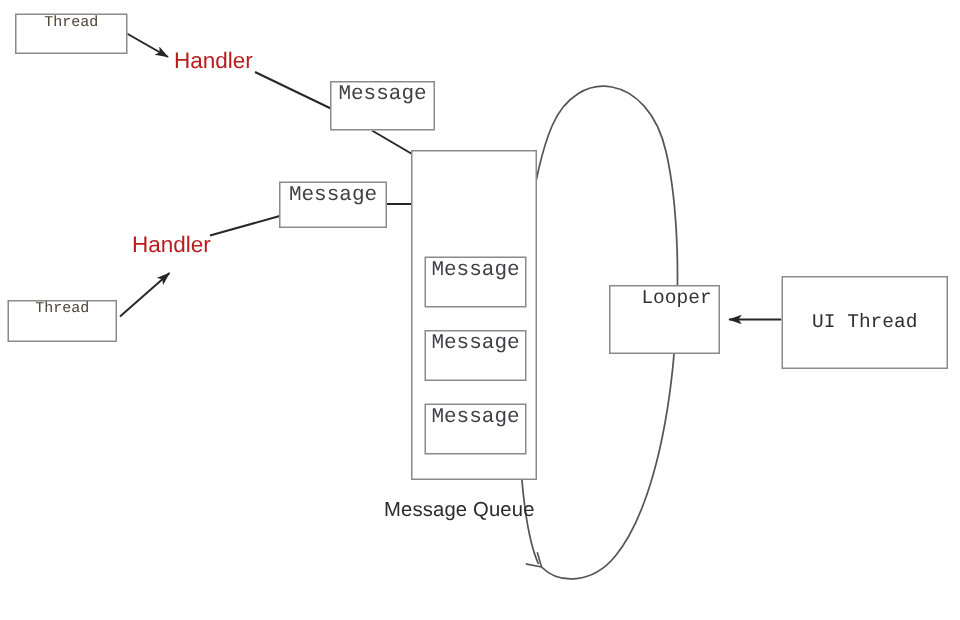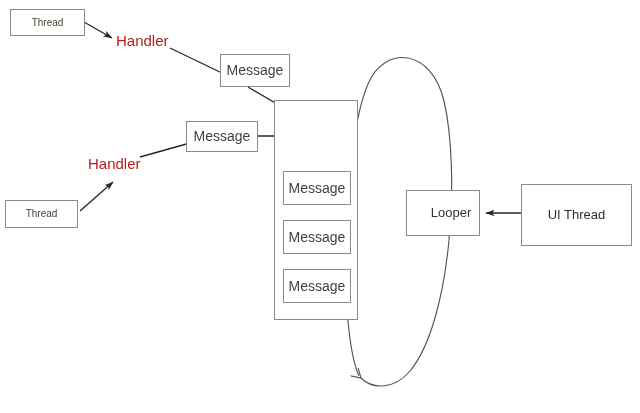--- a/index.html
+++ b/index.html
@@ -27,25 +27,25 @@
     width: 640px;
     height: 413px;
     pointer-events: none;
   }
   .node {
     position: absolute;
     box-sizing: border-box;
     background: #ffffff;
     border: 1px solid #8a8a8a;
     display: flex;
-    align-items: center;
     justify-content: center;
     text-align: center;
     line-height: 1.18;
     color: #3a3a3a;
+    font-family: Liberation Mono, monospace;
   }
   .node-thread {
     font-size: 10px;
     color: #4a4233;
   }
   .node-msg {
     font-size: 14px;
     color: #3f3f46;
   }
   .node-queue {
@@ -54,21 +54,21 @@
     display: block;
   }
   .node-looper {
     font-size: 13px;
     color: #333333;
     padding-left: 16px;
   }
   .node-uithread {
     font-size: 13px;
     color: #2f2f2f;
-    flex-direction: row;
+    flex-direction: column;
   }
   .free-label {
     position: absolute;
     font-size: 15px;
     color: #b91c1c;
     white-space: nowrap;
   }
   .caption {
     position: absolute;
     font-size: 13.5px;
@@ -138,20 +138,21 @@
       <span>Message</span>
     </div>
     <div class="node node-msg" style="left:8px; top:119px; width:68px; height:34px;">
       <span>Message</span>
     </div>
     <div class="node node-msg" style="left:8px; top:168px; width:68px; height:34px;">
       <span>Message</span>
     </div>
   </div>
 
+  <div class="caption" style="left:256px; top:332px;">Message Queue</div>
 
   <div class="node node-looper" style="left:406px; top:190px; width:74px; height:46px;">
     <span>Looper</span>
   </div>
 
   <div class="node node-uithread" style="left:521px; top:184px; width:111px; height:62px;">
     <span>UI Thread</span>
   </div>
 
 </div>

